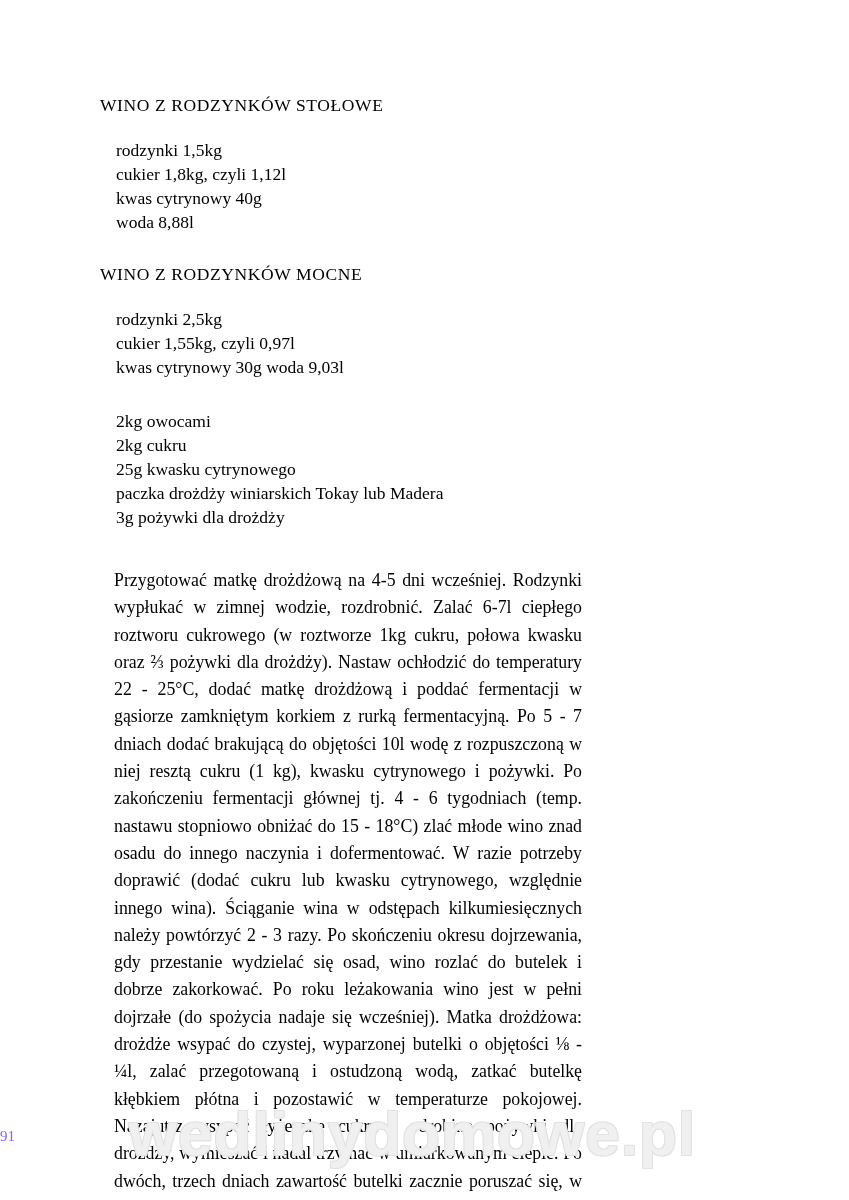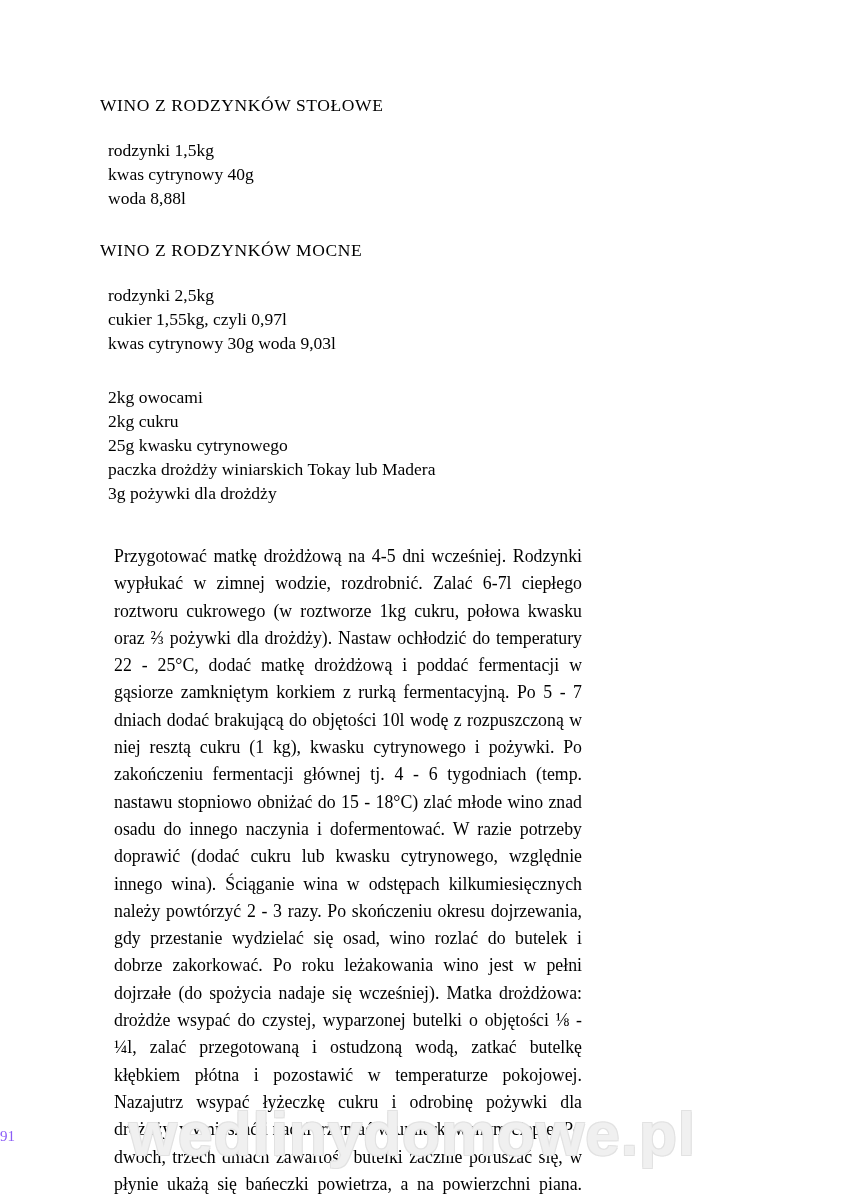--- a/index.html
+++ b/index.html
@@ -22,21 +22,21 @@
     box-sizing: border-box;
     padding: 95px 100px 0 100px;
   }
   .section-heading {
     font-size: 17.5px;
     letter-spacing: 0.6px;
     margin: 0 0 22px 0;
     font-weight: normal;
   }
   .ingredients {
-    margin: 0 0 30px 8px;
+    margin: 0 0 30px 16px;
   }
   .ingredients .line {
     font-size: 17.5px;
     line-height: 24px;
     white-space: pre-wrap;
   }
   .body-text {
     font-size: 17.8px;
     line-height: 27.3px;
     text-align: justify;
@@ -76,20 +76,21 @@
   }
 </style>
 </head>
 <body>
 
 <div class="page">
 
   <h2 class="section-heading">WINO Z RODZYNKÓW STOŁOWE</h2>
   <div class="ingredients">
     <div class="line">rodzynki 1,5kg</div>
+    <div class="line">cukier 1,8kg, czyli 1,12l</div>
     <div class="line">kwas cytrynowy 40g</div>
     <div class="line">woda 8,88l</div>
   </div>
 
   <h2 class="section-heading">WINO Z RODZYNKÓW MOCNE</h2>
   <div class="ingredients">
     <div class="line">rodzynki 2,5kg</div>
     <div class="line">cukier 1,55kg, czyli 0,97l</div>
     <div class="line">kwas cytrynowy 30g woda 9,03l</div>
   </div>

